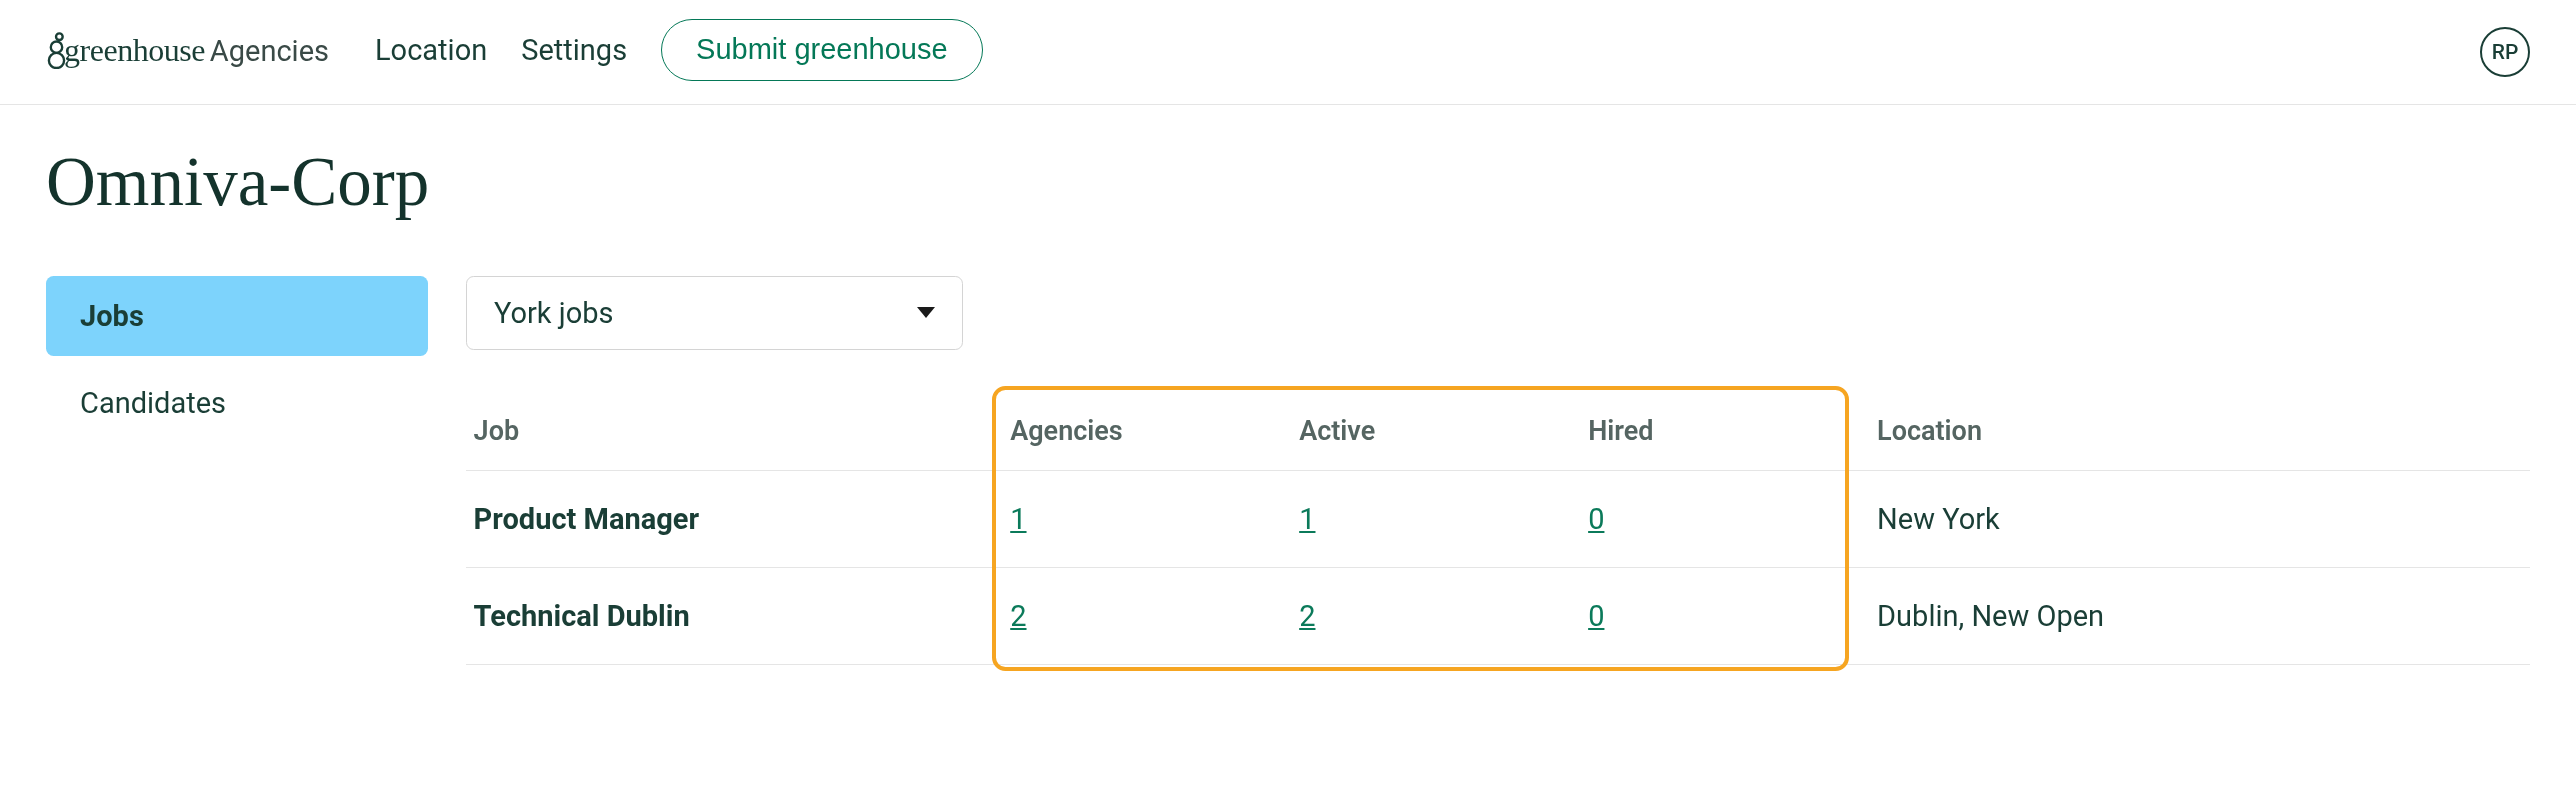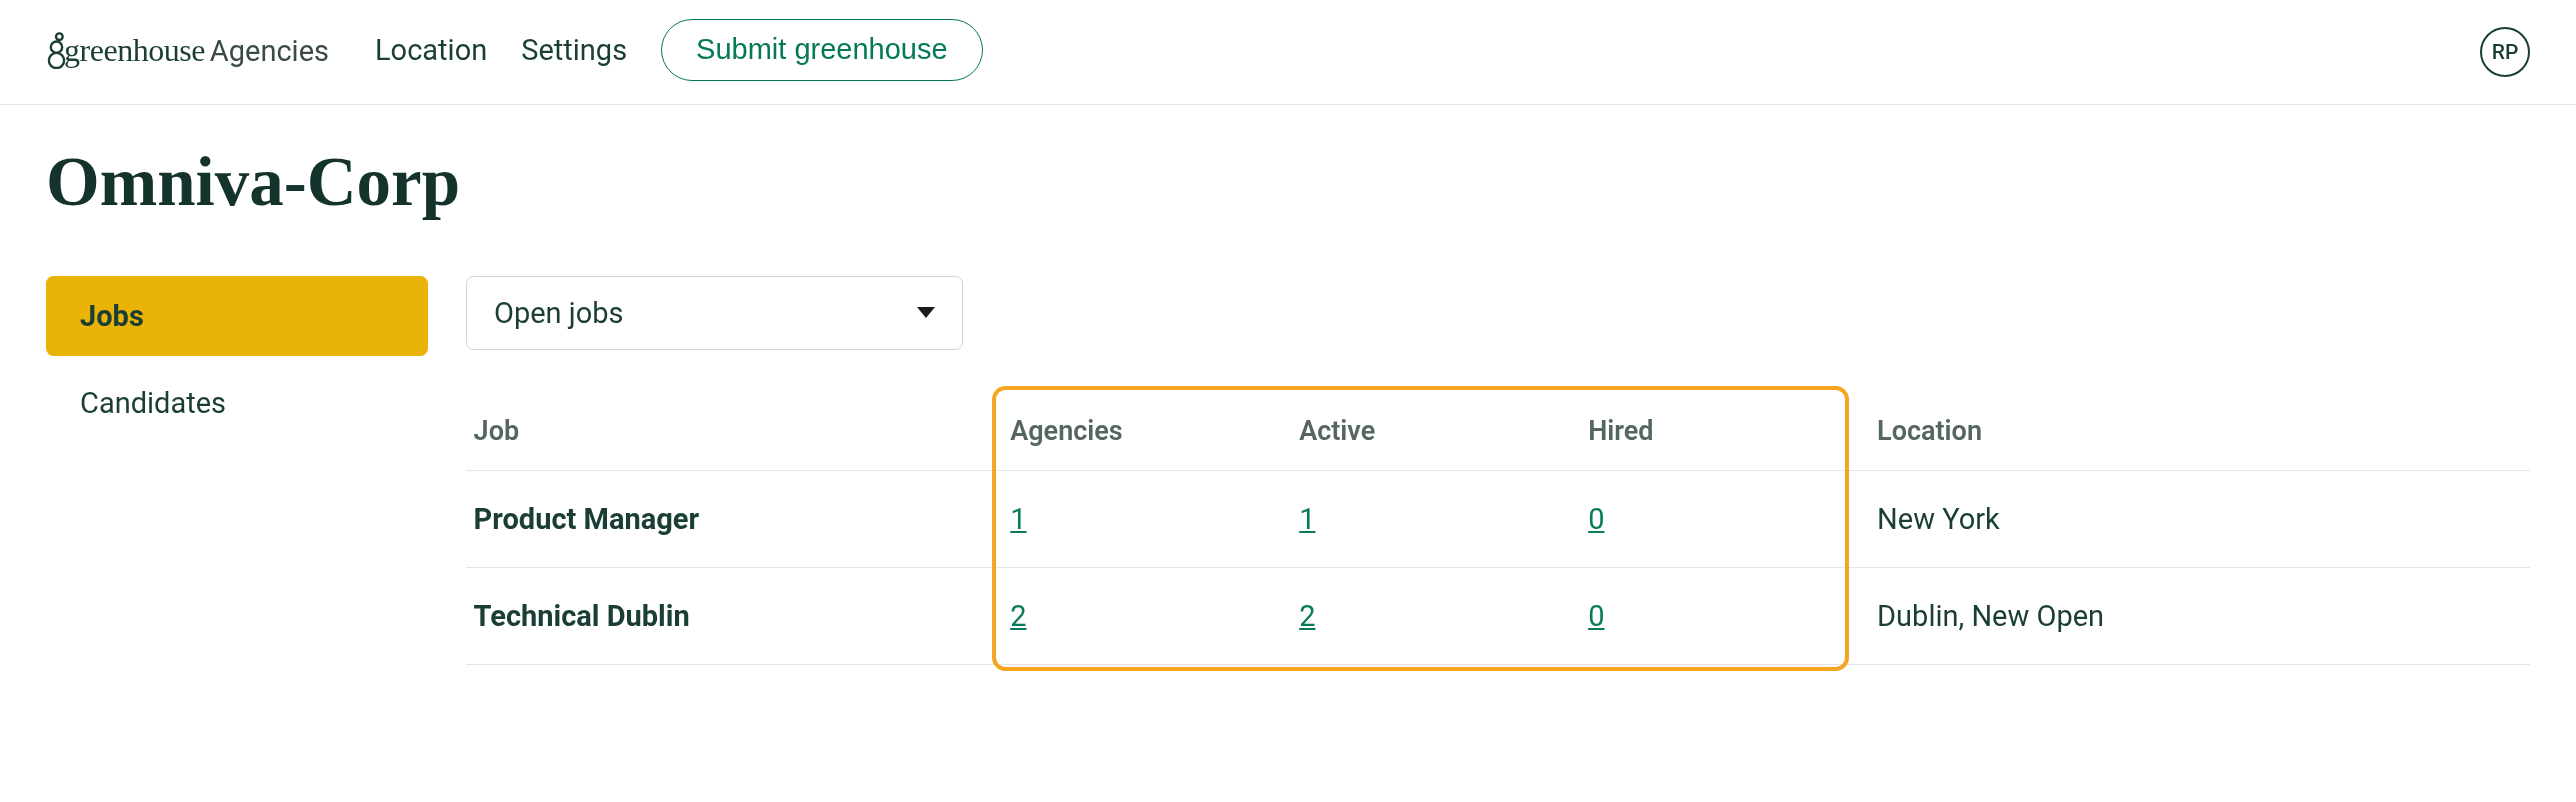--- a/index.html
+++ b/index.html
@@ -78,42 +78,42 @@
   }
   .main {
     padding: 38px 46px;
     display: flex;
     flex-direction: column;
   }
   .page-title {
     font-family: Georgia, 'Times New Roman', serif;
     font-size: 69px;
     color: #14332c;
-    font-weight: 700;
+    font-weight: 400;
     margin-bottom: 54px;
   }
   .content-row {
     display: flex;
     align-items: flex-start;
     gap: 0;
   }
   .side-tabs {
     width: 382px;
     flex-shrink: 0;
   }
   .side-tab {
     padding: 23px 34px;
     font-size: 29px;
     border-radius: 7.6px;
     cursor: pointer;
     margin-bottom: 7.6px;
     color: #1a3e36;
   }
   .side-tab.active {
-    background: #eab308;
+    background: #7dd3fc;
     font-weight: 700;
   }
   .main-col {
     flex: 1;
     padding-left: 38px;
   }
   .filter-select {
     border: 1px solid #d4d4d4;
     border-radius: 7.6px;
     padding: 19px 27px;
@@ -200,21 +200,21 @@
   <h1 class="page-title">Omniva-Corp</h1>
 
   <div class="content-row">
     <div class="side-tabs">
       <div class="side-tab active">Jobs</div>
       <div class="side-tab">Candidates</div>
     </div>
 
     <div class="main-col">
       <div class="filter-select">
-        <span>Open jobs</span>
+        <span>York jobs</span>
         <span class="caret-down"></span>
       </div>
 
       <div class="table-wrapper">
         <table class="jobs-table">
           <thead>
             <tr>
               <th class="col-job">Job</th>
               <th class="col-sub">Agencies</th>
               <th class="col-act">Active</th>

